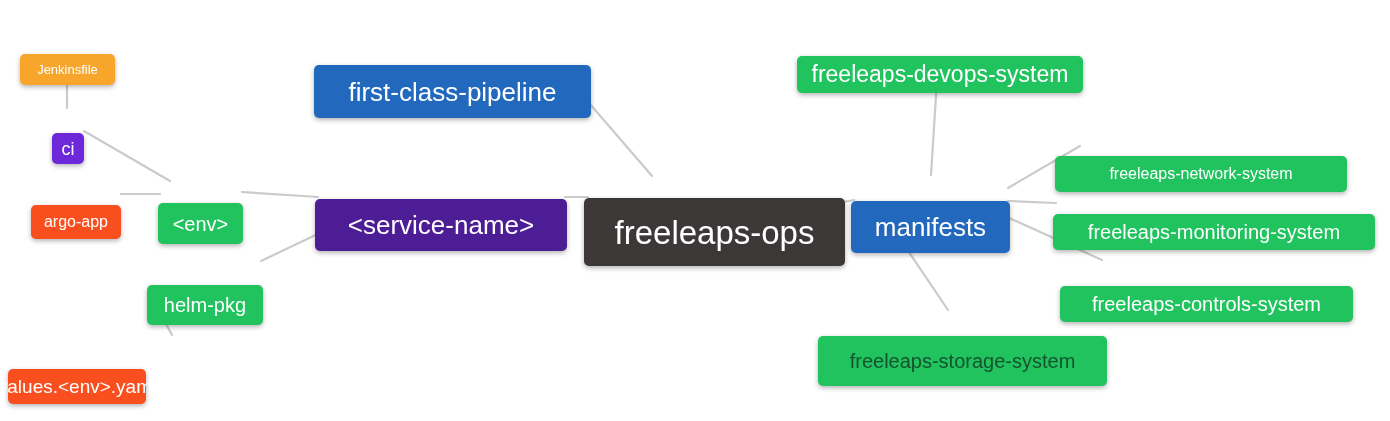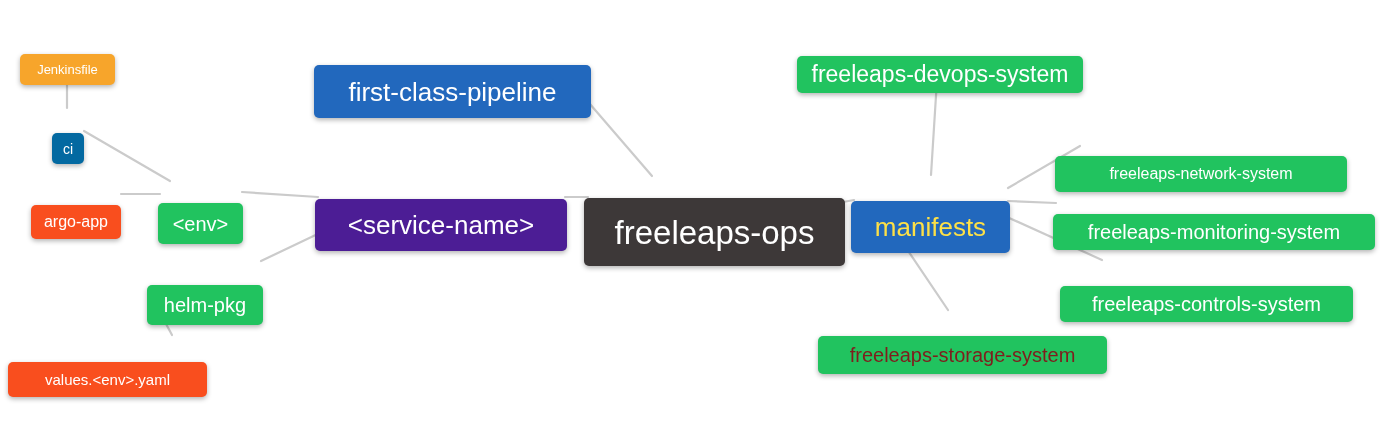--- a/index.html
+++ b/index.html
@@ -53,27 +53,27 @@
       <line x1="577" y1="89" x2="652" y2="176" stroke="#CBCBCB" stroke-width="2.2" stroke-linecap="round"></line>
       <line x1="565" y1="197" x2="588" y2="197" stroke="#CBCBCB" stroke-width="2.2" stroke-linecap="round"></line>
       <line x1="843" y1="202" x2="854" y2="200" stroke="#CBCBCB" stroke-width="2.2" stroke-linecap="round"></line>
       <line x1="931" y1="175" x2="938" y2="64" stroke="#CBCBCB" stroke-width="2.2" stroke-linecap="round"></line>
       <line x1="1008" y1="188" x2="1080" y2="146" stroke="#CBCBCB" stroke-width="2.2" stroke-linecap="round"></line>
       <line x1="1008" y1="201" x2="1056" y2="203" stroke="#CBCBCB" stroke-width="2.2" stroke-linecap="round"></line>
       <line x1="1007" y1="217" x2="1102" y2="260" stroke="#CBCBCB" stroke-width="2.2" stroke-linecap="round"></line>
       <line x1="890" y1="224" x2="948" y2="310" stroke="#CBCBCB" stroke-width="2.2" stroke-linecap="round"></line>
     </svg>
 <div class="node" style="left: 20px; top: 26px; width: 95px; height: 31px; font-size: 13px; background: rgb(247, 165, 43); color: rgb(255, 255, 255);">Jenkinsfile</div>
-    <div class="node" style="left: 52px; top: 105px; width: 32px; height: 31px; font-size: 14px; background: #0369a1; color: rgb(255, 255, 255);">ci</div>
+    <div class="node" style="left: 52px; top: 105px; width: 32px; height: 31px; font-size: 18px; background: #6d28d9; color: rgb(255, 255, 255);">ci</div>
     <div class="node" style="left: 31px; top: 177px; width: 90px; height: 34px; font-size: 16px; background: rgb(249, 78, 30); color: rgb(255, 255, 255);">argo-app</div>
     <div class="node" style="left: 158px; top: 175px; width: 85px; height: 41px; font-size: 20px; background: rgb(33, 195, 95); color: rgb(255, 255, 255);">&lt;env&gt;</div>
     <div class="node" style="left: 147px; top: 257px; width: 116px; height: 40px; font-size: 20px; background: rgb(33, 195, 95); color: rgb(255, 255, 255);">helm-pkg</div>
-    <div class="node" style="left: 8px; top: 334px; width: 199px; height: 35px; font-size: 15px; background: rgb(249, 78, 30); color: rgb(255, 255, 255);">values.&lt;env&gt;.yaml</div>
+    <div class="node" style="left: 8px; top: 341px; width: 138px; height: 35px; font-size: 19px; background: rgb(249, 78, 30); color: rgb(255, 255, 255);">values.&lt;env&gt;.yaml</div>
     <div class="node" style="left: 314px; top: 37px; width: 277px; height: 53px; font-size: 26px; background: rgb(34, 104, 189); color: rgb(255, 255, 255);">first-class-pipeline</div>
     <div class="node" style="left: 315px; top: 171px; width: 252px; height: 52px; font-size: 26px; background: #4c1d95; color: rgb(255, 255, 255);">&lt;service-name&gt;</div>
     <div class="node" style="left: 584px; top: 170px; width: 261px; height: 68px; font-size: 33px; background: rgb(61, 56, 56); color: rgb(255, 255, 255);">freeleaps-ops</div>
-    <div class="node" style="left: 851px; top: 173px; width: 159px; height: 52px; font-size: 26px; background: rgb(34, 104, 189); color: #fde047;">manifests</div>
+    <div class="node" style="left: 851px; top: 173px; width: 159px; height: 52px; font-size: 26px; background: rgb(34, 104, 189); color: #ffffff;">manifests</div>
     <div class="node" style="left: 797px; top: 28px; width: 286px; height: 37px; font-size: 23px; background: rgb(33, 195, 95); color: rgb(255, 255, 255);">freeleaps-devops-system</div>
     <div class="node" style="left: 1055px; top: 128px; width: 292px; height: 36px; font-size: 16px; background: rgb(33, 195, 95); color: rgb(255, 255, 255);">freeleaps-network-system</div>
     <div class="node" style="left: 1060px; top: 258px; width: 293px; height: 36px; font-size: 20px; background: rgb(33, 195, 95); color: rgb(255, 255, 255);">freeleaps-controls-system</div>
     <div class="node" style="left: 1053px; top: 186px; width: 322px; height: 36px; font-size: 20px; background: rgb(33, 195, 95); color: rgb(255, 255, 255);">freeleaps-monitoring-system</div>
-    <div class="node" style="left: 818px; top: 308px; width: 289px; height: 38px; font-size: 20px; background: rgb(33, 195, 95); color: #7f1d1d;">freeleaps-storage-system</div>
+    <div class="node" style="left: 818px; top: 308px; width: 289px; height: 50px; font-size: 20px; background: rgb(33, 195, 95); color: #14532d;">freeleaps-storage-system</div>
   </div>
 
 </body></html>

